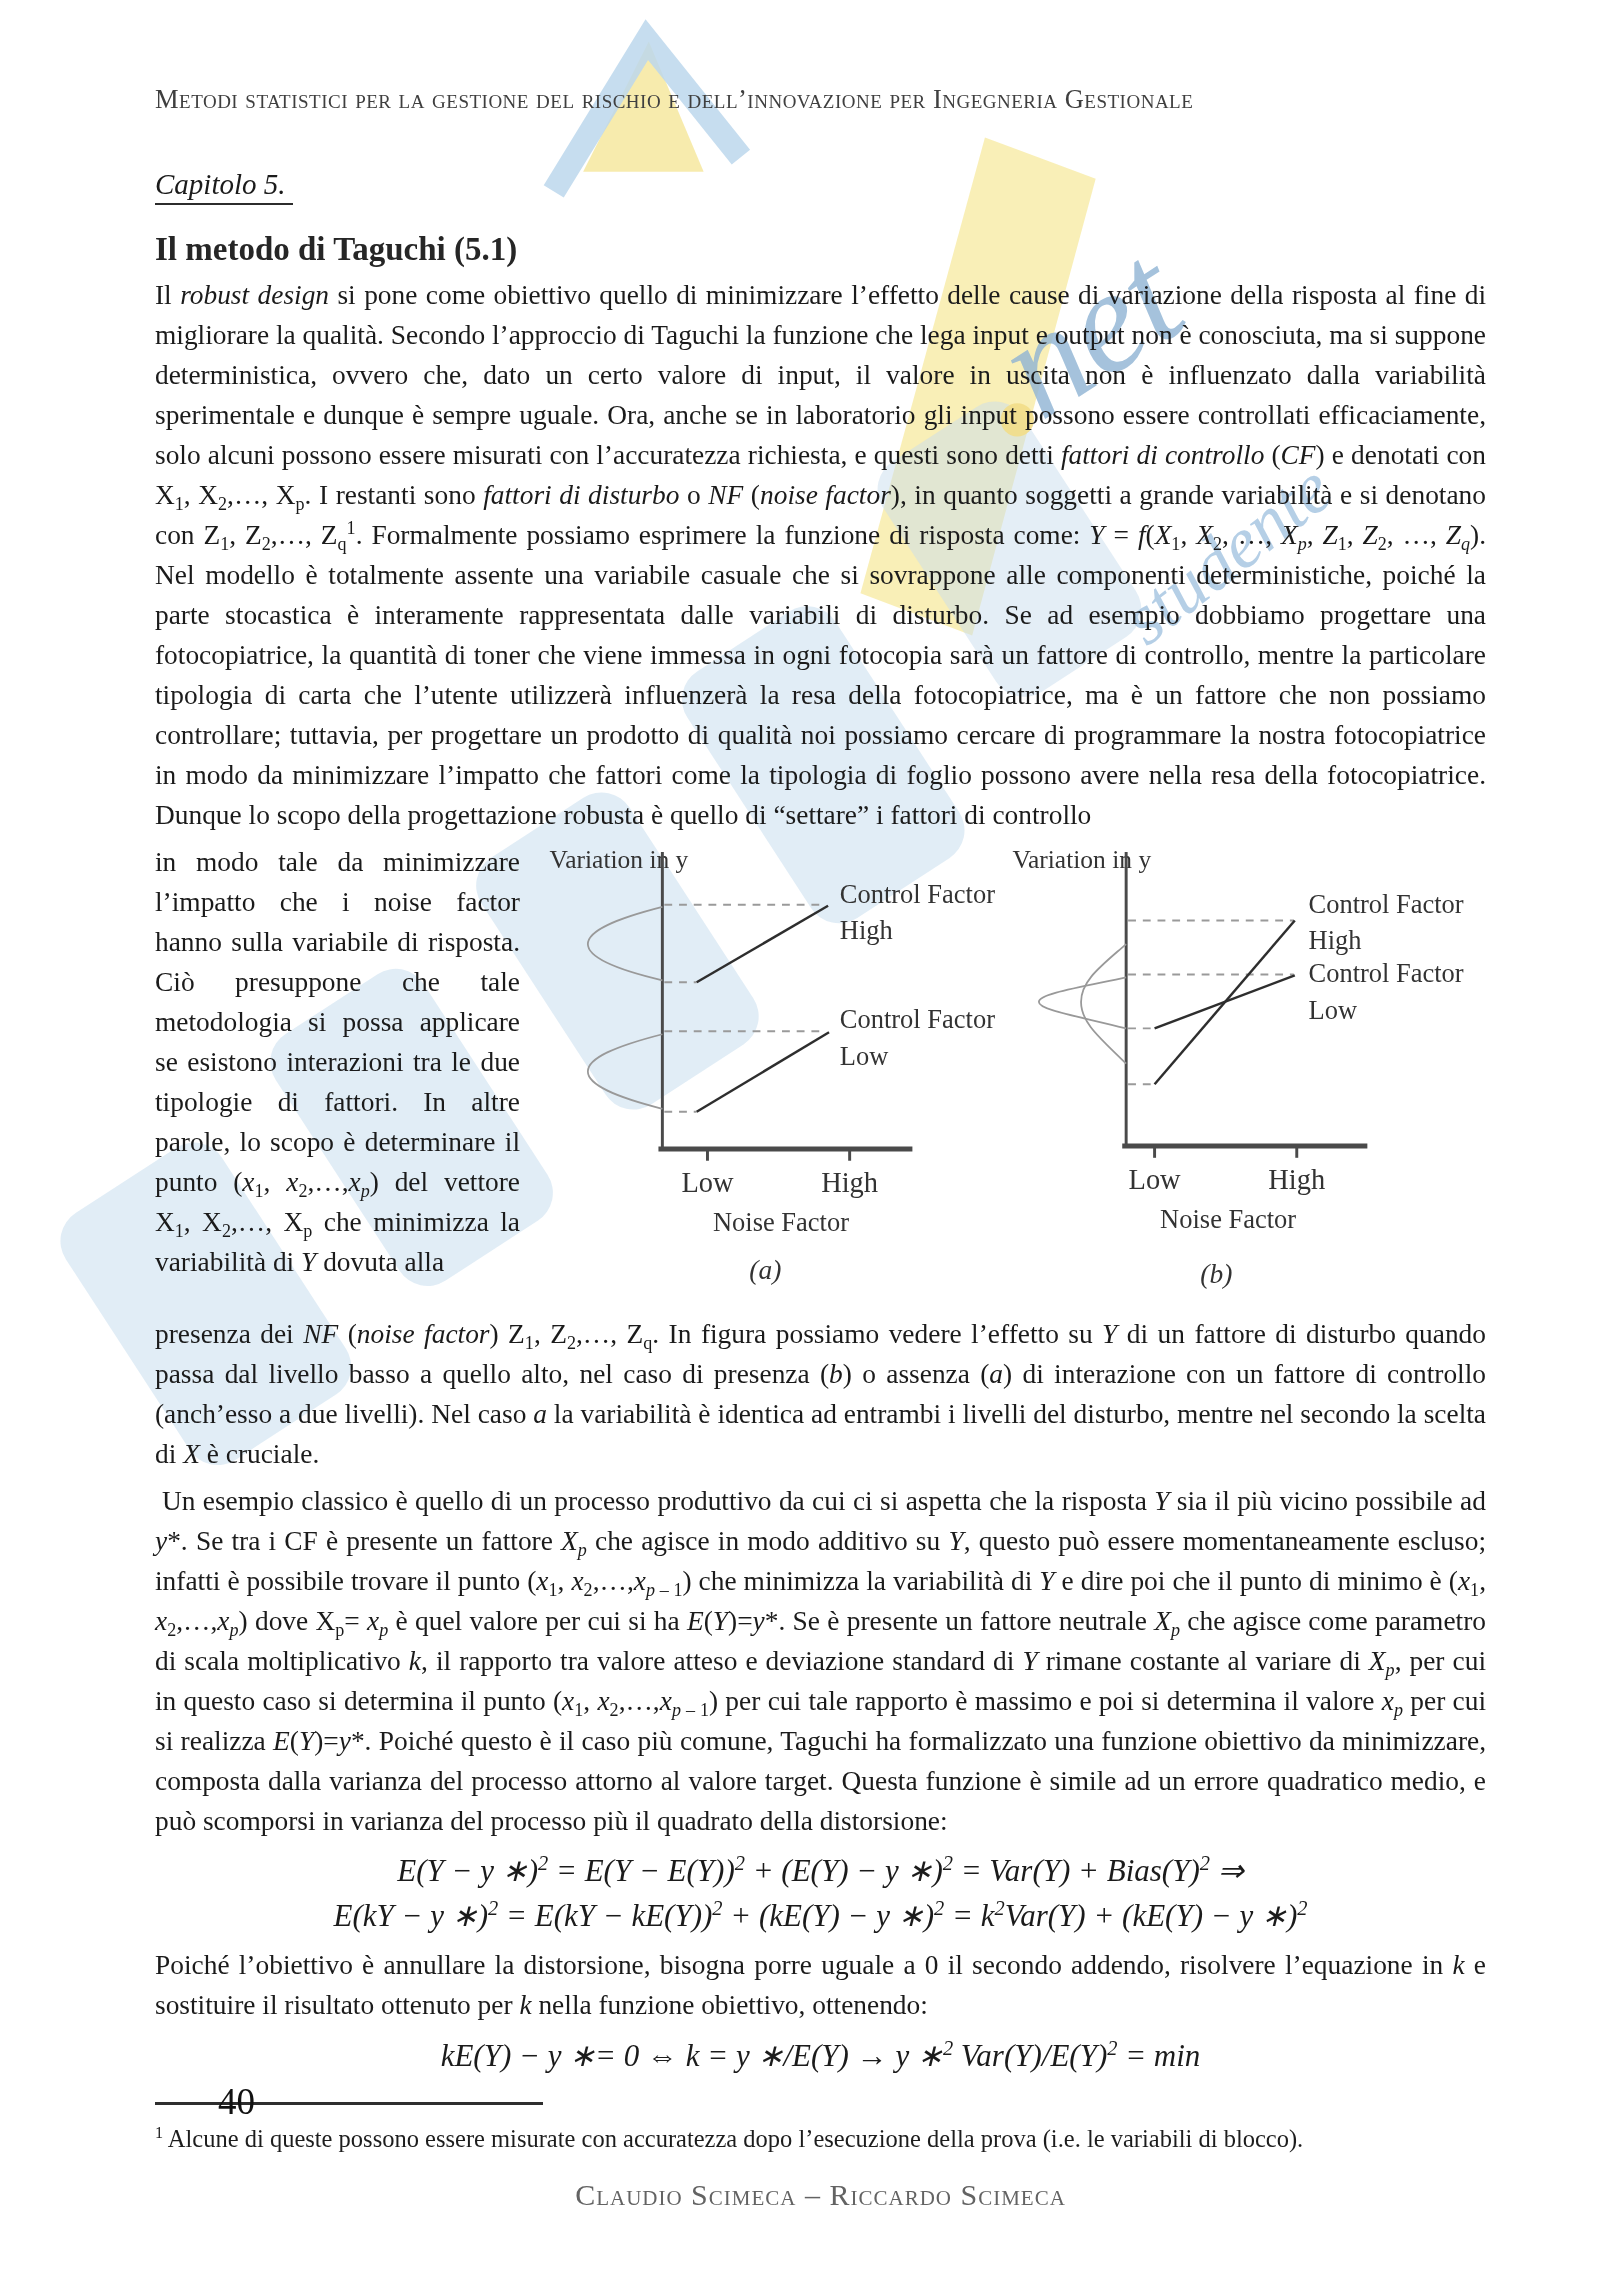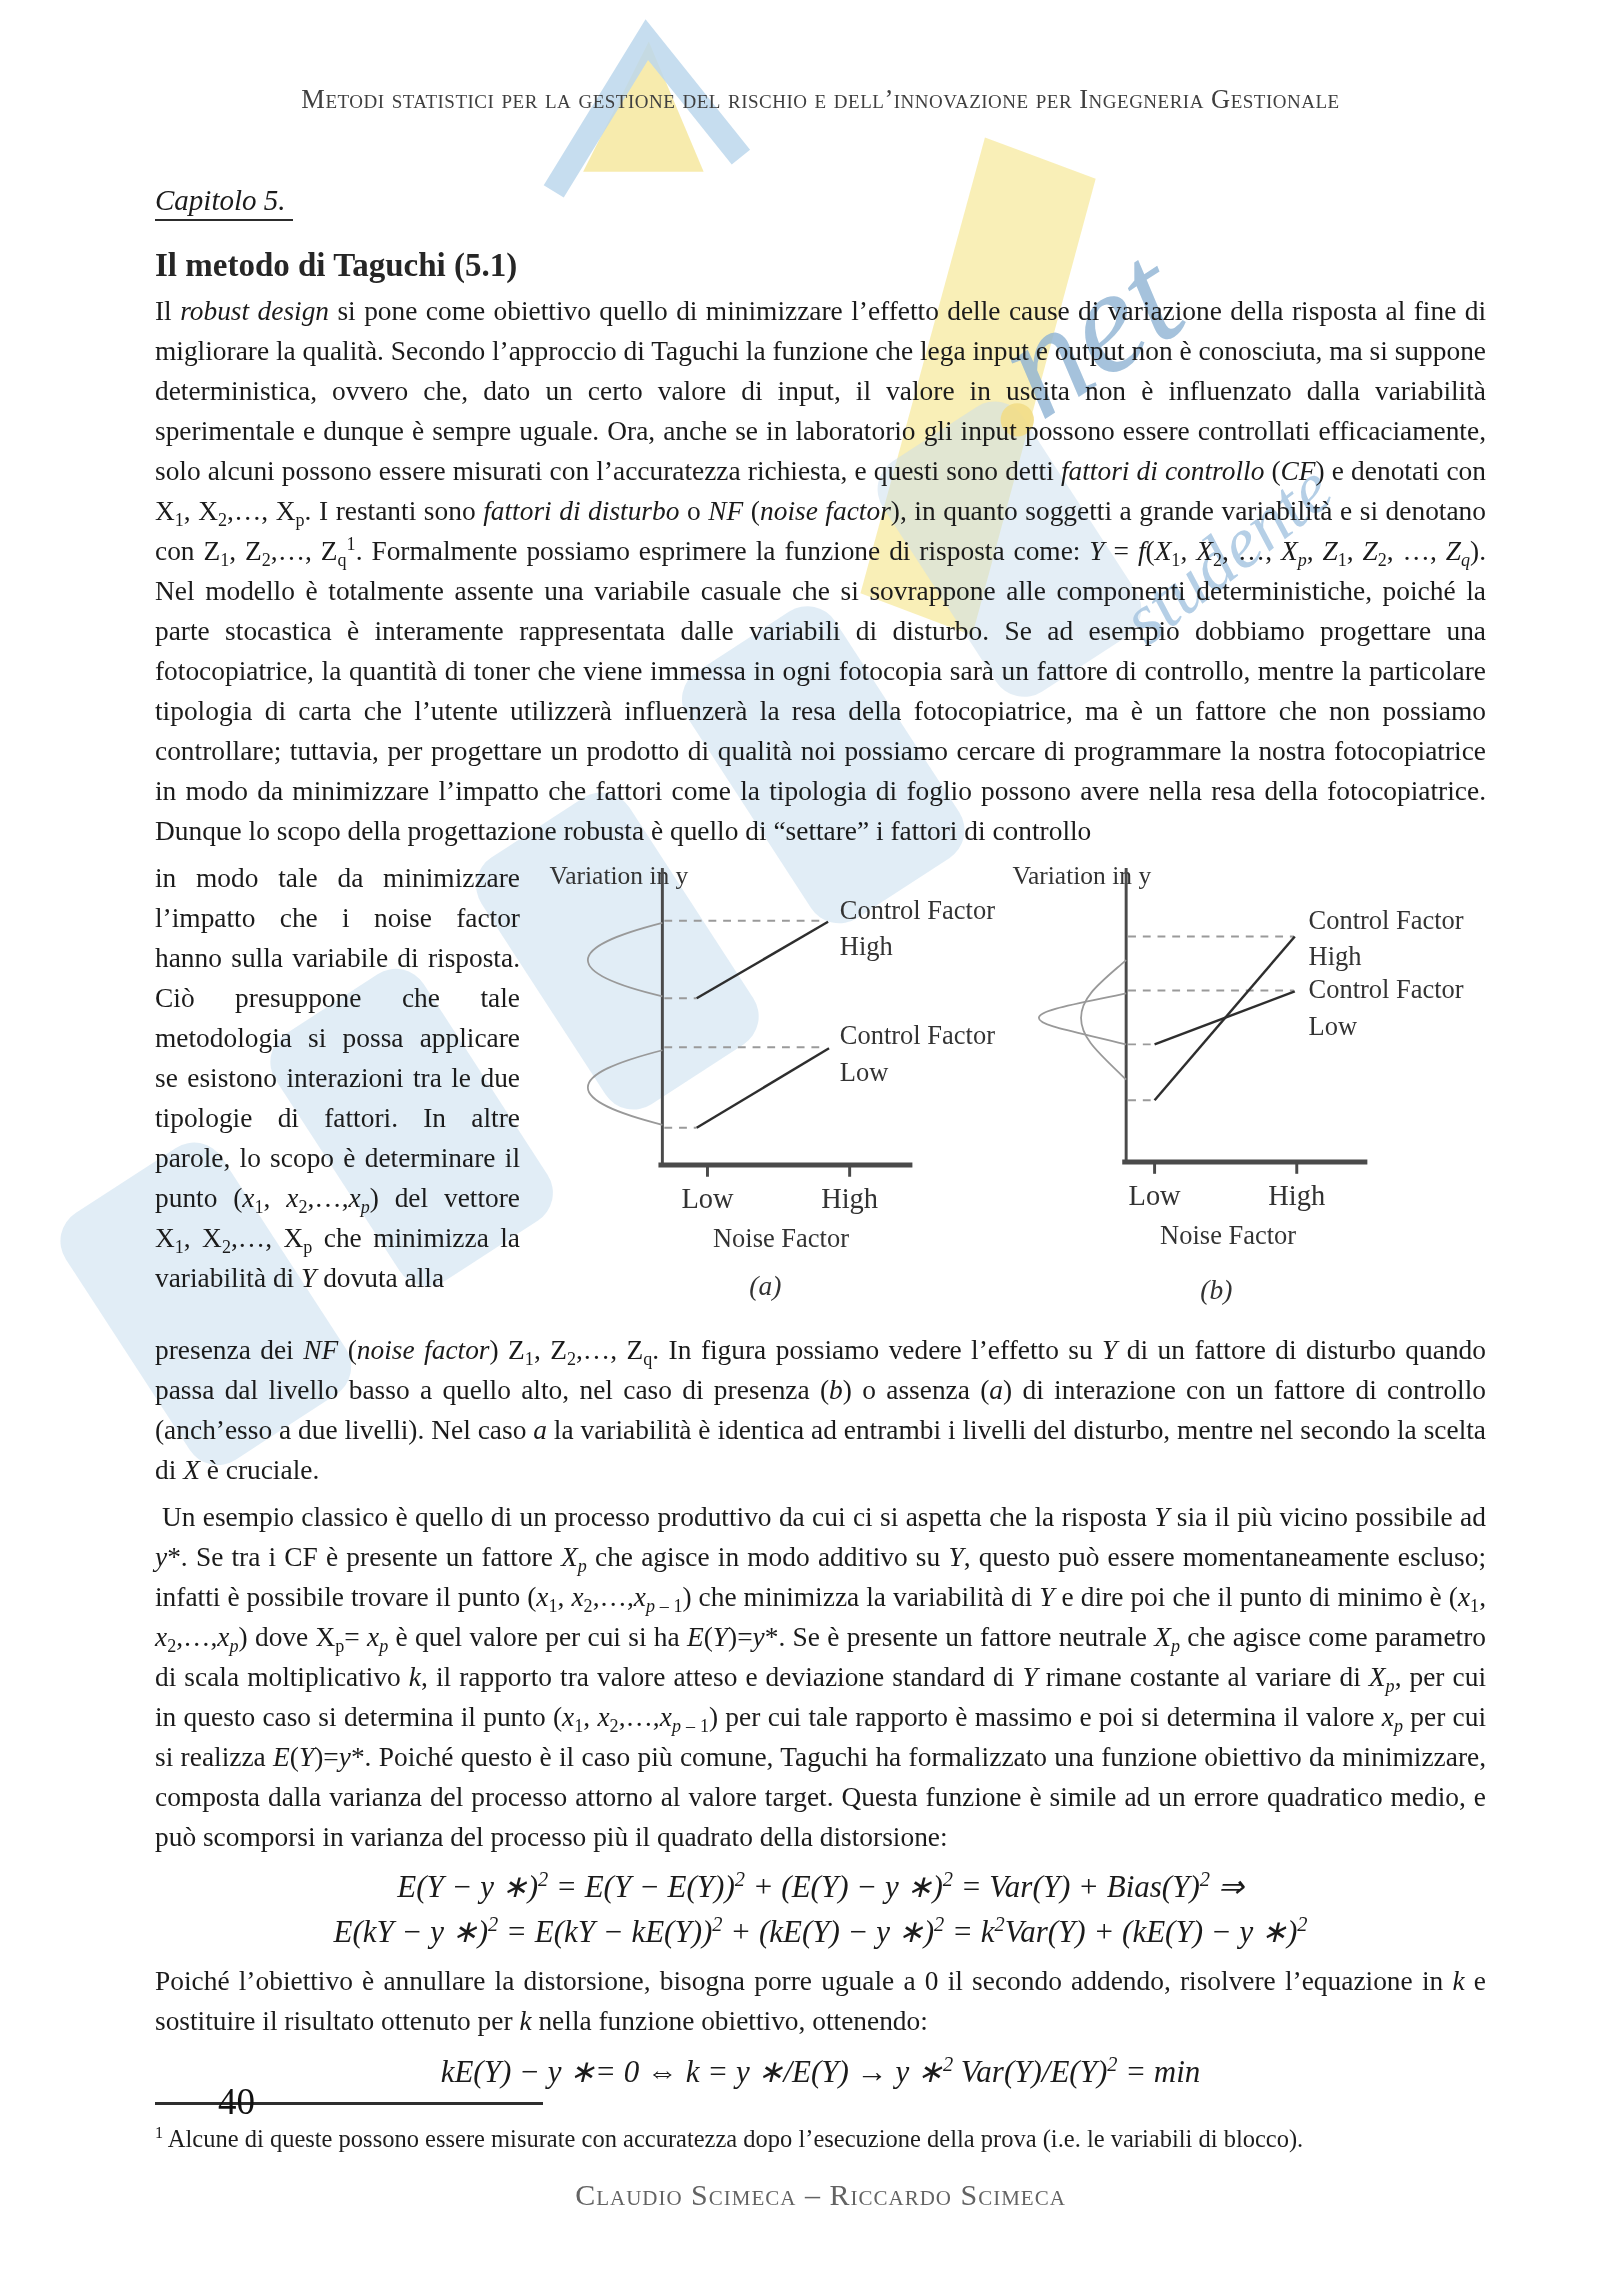--- a/index.html
+++ b/index.html
@@ -1,23 +1,23 @@
 <!DOCTYPE html>
 <html><head>
 <meta charset="utf-8">
 <style>
   html,body{margin:0;padding:0;background:#e8e8e8;}
   .page{position:relative;width:1620px;height:2293px;background:#ffffff;overflow:hidden;
         font-family:"Liberation Serif", serif;color:#1b1b1b;}
   .watermark{position:absolute;left:0;top:0;width:1620px;height:2293px;z-index:0;}
   .content{position:relative;z-index:1;padding:0 134px 0 155px;}
-  .hdr1{margin-top:84px;text-align:center;font-variant:small-caps;font-size:26.5px;
+  .hdr1{margin-top:84px;font-variant:small-caps;font-size:26.5px;
         letter-spacing:0.5px;color:#3f3f3f;}
   .hdr2{text-align:right;font-variant:small-caps;font-size:26.5px;color:#3f3f3f;margin-top:2.9px;}
-  .title-row{position:relative;margin-top:55px;height:57px;}
+  .title-row{position:relative;margin-top:39px;height:57px;}
   .chapter{position:absolute;left:0;top:13.7px;font-style:italic;font-size:29px;
            border-bottom:2px solid #2c2c2c;padding-right:7.8px;padding-bottom:2px;}
   .doc-title{text-align:center;font-variant:small-caps;font-weight:bold;font-size:42px;
              letter-spacing:1px;color:#222;}
   .section-heading{margin-top:20px;font-weight:bold;font-size:33px;color:#262626;}
   .para{font-size:27.4px;line-height:40px;text-align:justify;margin-top:6.9px;}
   .indent{text-indent:6.9px;}
   sub,sup{font-size:66%;line-height:0;}
   .figrow{display:flex;margin-top:7px;}
   .figrow .side{width:365px;font-size:27.4px;line-height:40px;text-align:justify;flex:none;

